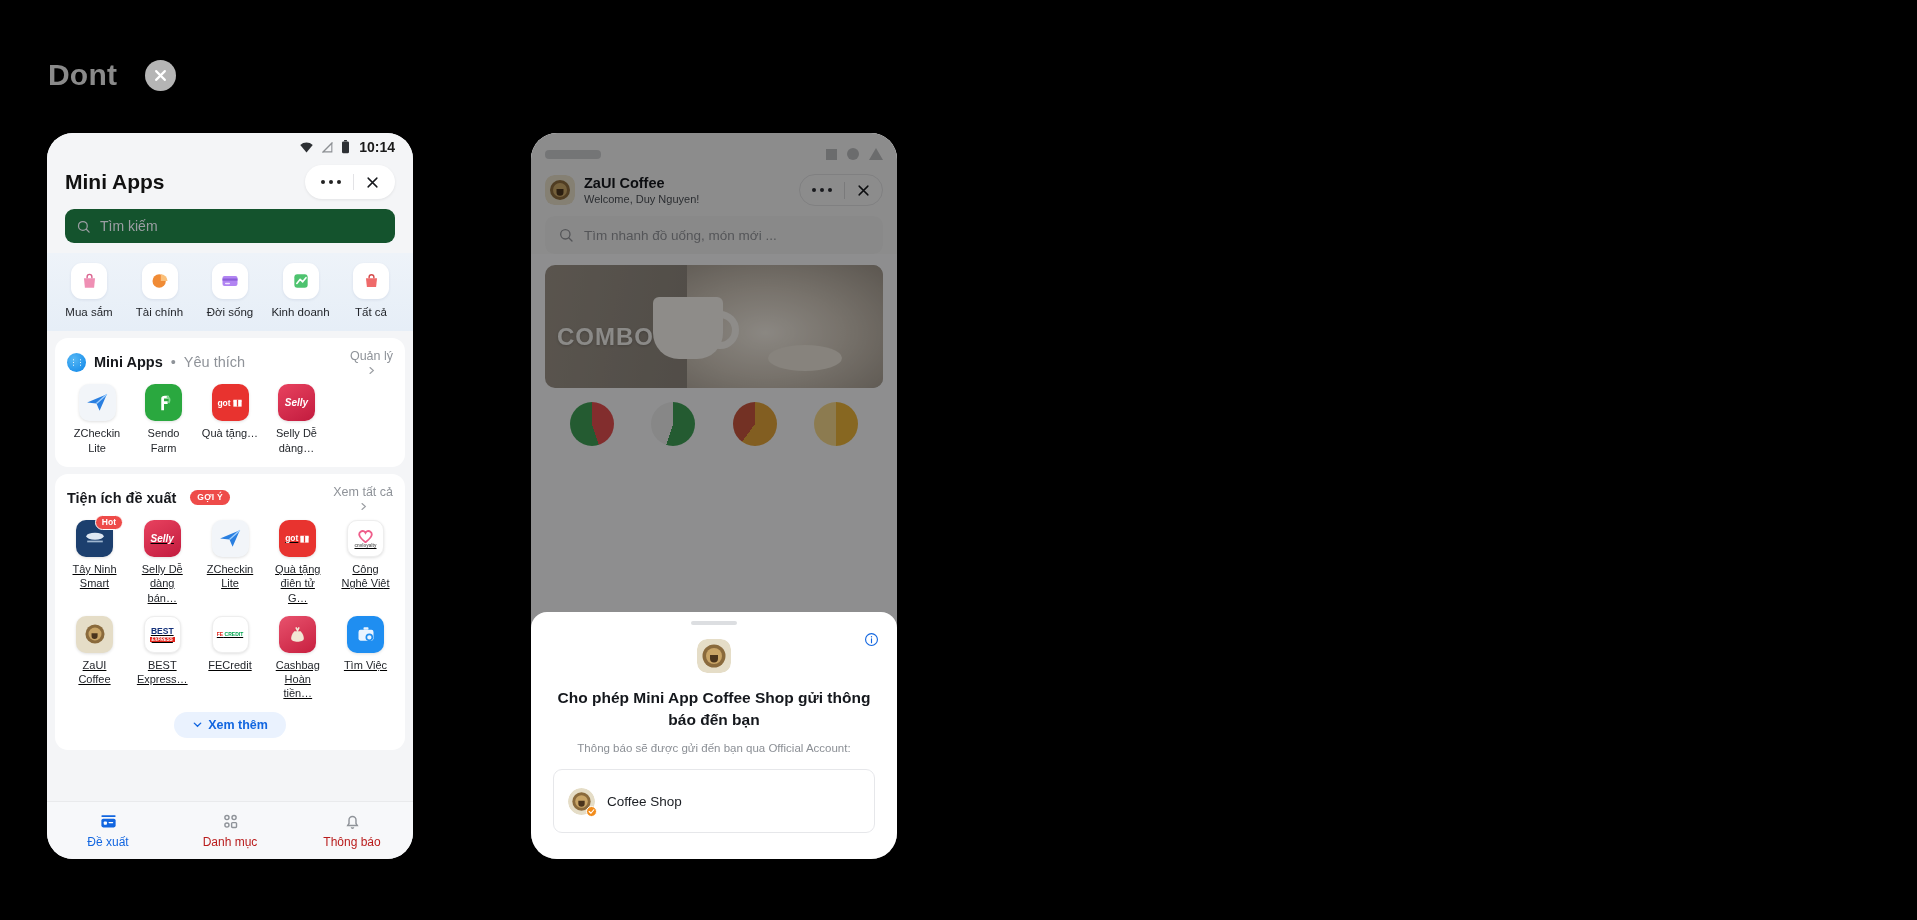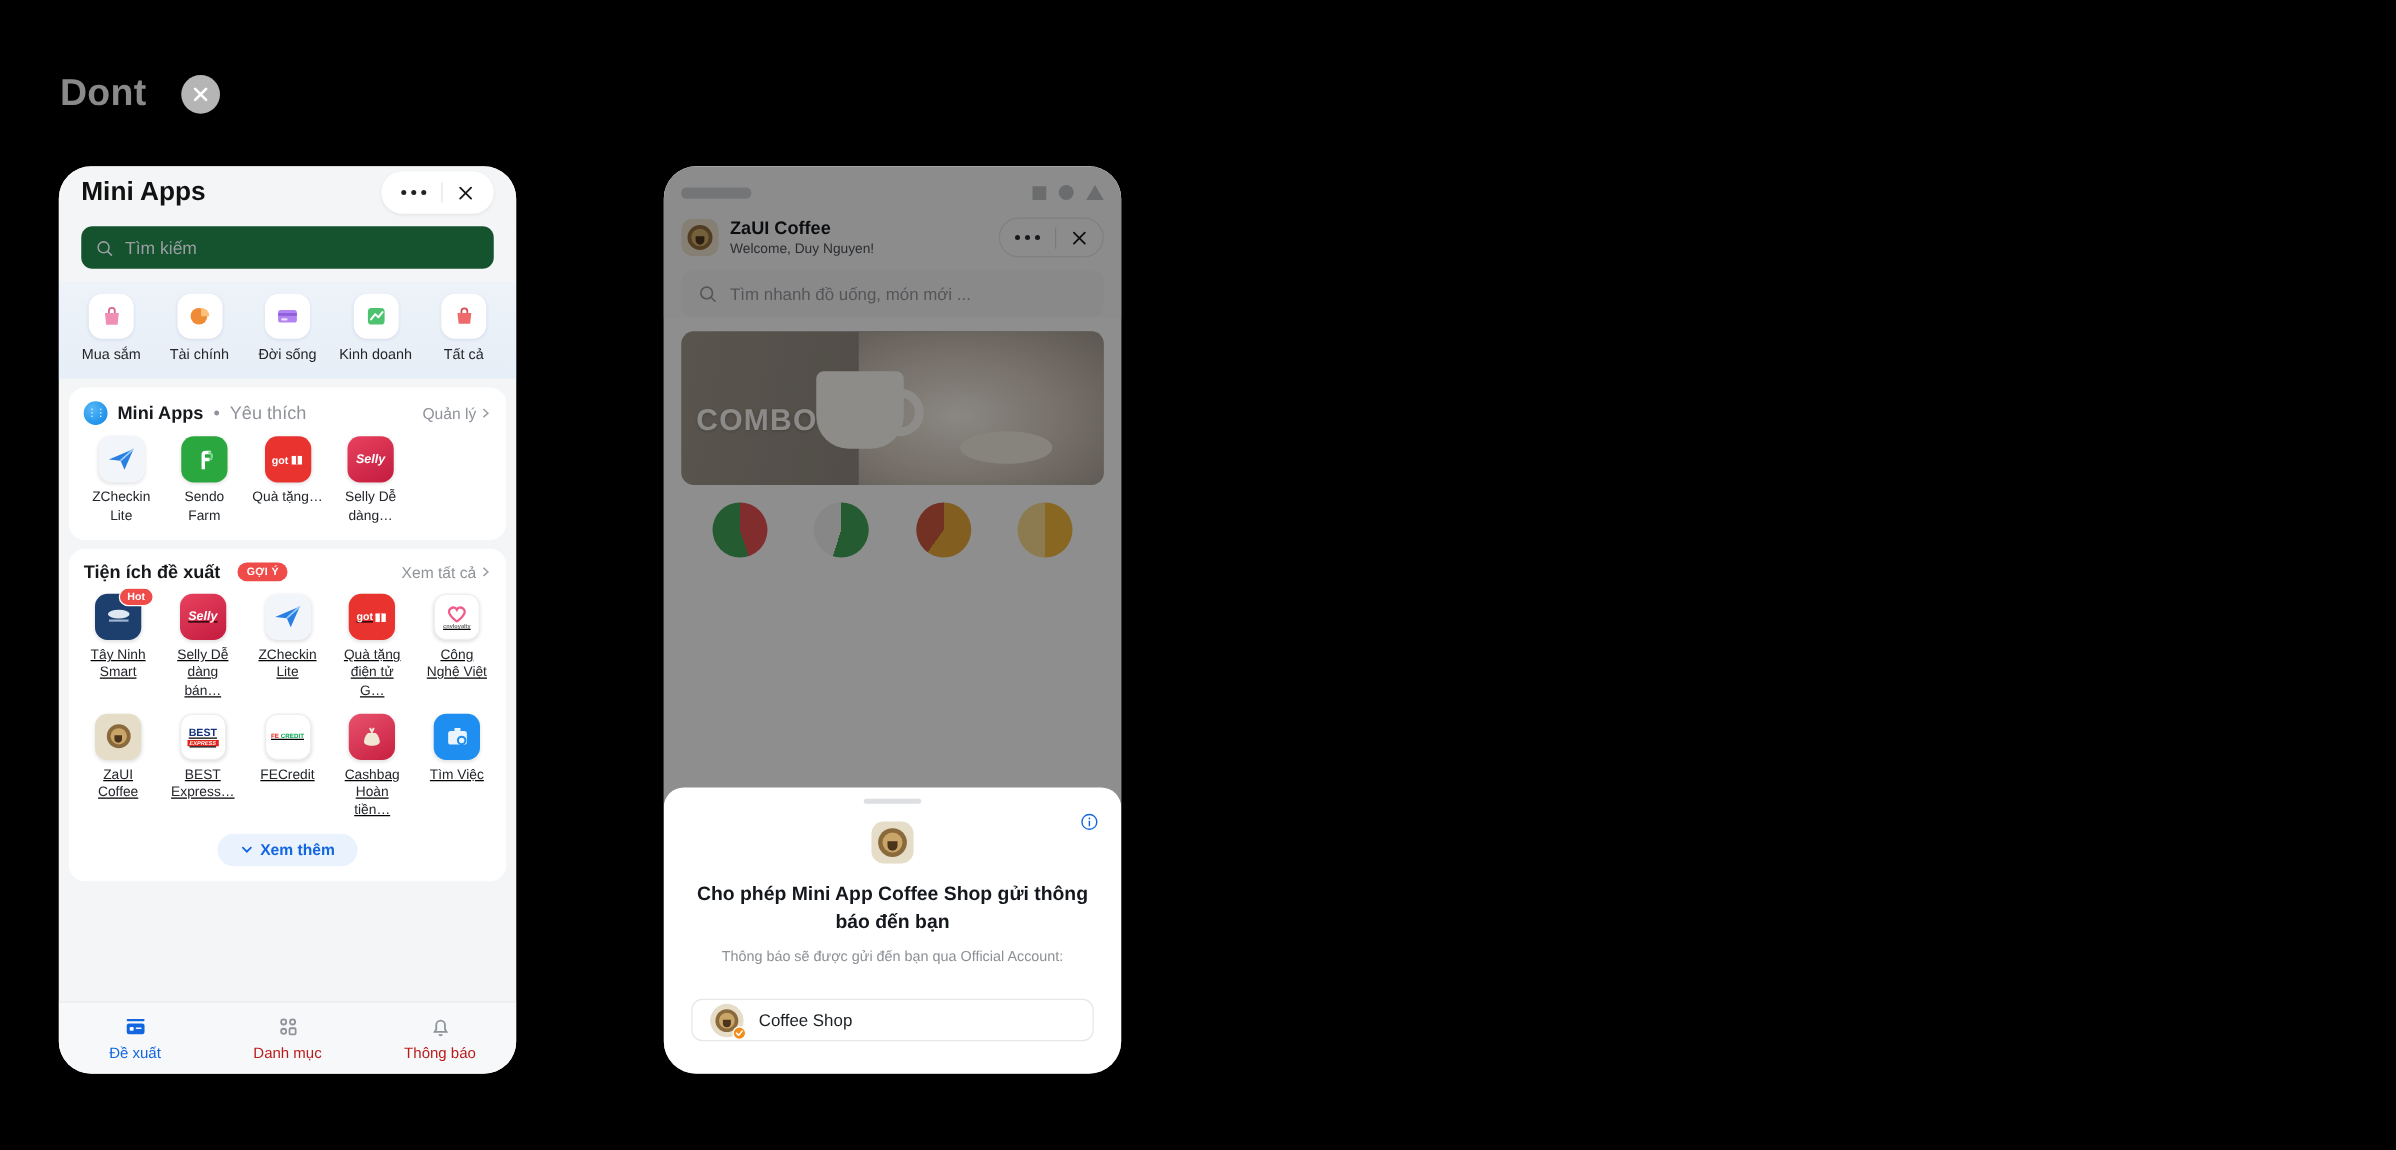--- a/index.html
+++ b/index.html
@@ -76,21 +76,21 @@
   .card-head { display:flex; align-items:center; justify-content:space-between; margin-bottom:9px; }
   .card-head-l { display:flex; align-items:center; gap:8px; }
   .mini-dot {
     width:19px; height:19px; border-radius:50%;
     background:radial-gradient(circle at 35% 32%,#56b8f5,#0b84e8);
     display:flex;align-items:center;justify-content:center;
   }
   .mini-dot span{ color:#fff; font-size:8px; letter-spacing:-1px;}
   .ch-title { font-size:14.5px; font-weight:700; color:#16181c; }
   .ch-sub { font-size:14.5px; color:#8f9399; font-weight:400; }
-  .ch-link { font-size:12.5px; color:#8f9399; display:flex; align-items:center; gap:3px; }
+  .ch-link { font-size:12.5px; color:#8f9399; display:flex; align-items:center; gap:3px;flex-direction:column; }
 
   .app-row { display:flex; justify-content:space-between; }
   .app-row.five .app { width:55px;text-decoration:underline; }
   .app { width:60px; display:flex; flex-direction:column; align-items:center; gap:5px; position:relative; }
   .app-ico {
     width:37px; height:37px; border-radius:10px; overflow:hidden;
     display:flex; align-items:center; justify-content:center;
     font-size:9px; font-weight:700; color:#fff; position:relative;
     box-shadow:0 1px 3px rgba(0,0,0,.12);
   }
@@ -166,21 +166,21 @@
   .sheet {
     position:absolute; z-index:10; left:0; right:0; bottom:0;
     background:#fff; border-radius:16px 16px 0 0; padding:9px 22px 26px;
   }
   .grabber { width:46px;height:4px;border-radius:3px;background:#dcdee1;margin:0 auto 14px; }
   .sheet-info { position:absolute; right:18px; top:20px; }
   .sheet-ico { width:34px;height:34px;border-radius:10px;margin:0 auto 14px;display:block;overflow:hidden; }
   .sheet-title { font-size:15.5px; font-weight:700; color:#14171c; text-align:center; line-height:1.42; }
   .sheet-sub { font-size:11.5px; color:#8b8f95; text-align:center; margin-top:11px; }
   .oa-box {
-    margin-top:27px; border:1px solid #e6e7ea; border-radius:9px; height:34px;
+    margin-top:15px; border:1px solid #e6e7ea; border-radius:9px; height:64px;
     display:flex; align-items:center; gap:12px; padding:0 14px;
   }
   .oa-avatar { position:relative; width:27px; height:27px; }
   .oa-avatar .img { width:27px;height:27px;border-radius:50%;overflow:hidden;display:block; }
   .oa-check {
     position:absolute; right:-2px; bottom:-2px; width:11px;height:11px;border-radius:50%;
     background:#f28c1b; border:1.5px solid #fff; display:flex; align-items:center; justify-content:center;
   }
   .oa-name { font-size:13.5px; color:#1b1e23; }
   .sheet-btns { display:flex; gap:12px; margin-top:20px; }
@@ -197,20 +197,34 @@
     <div class="dont-label">Dont</div>
     <div class="dont-badge">
       <svg viewBox="0 0 24 24" fill="none" stroke="#fff" stroke-width="3.4" stroke-linecap="round">
           <path d="M5 5 L19 19 M19 5 L5 19"></path>
         </svg>
     </div>
   </div>
 
   <div class="phone" id="phone-left">
 
+    <div class="l-statusbar">
+      <svg class="sb-icon" width="15" height="13" viewBox="0 0 24 20">
+          <path d="M12 18 L2 6 A15 15 0 0 1 22 6 Z" fill="#2d3034"></path>
+        </svg>
+      <svg class="sb-icon" width="13" height="13" viewBox="0 0 24 24">
+          <path d="M4 20 L20 4 L20 20 Z" fill="none" stroke="#8c8f94" stroke-width="2"></path>
+          <path d="M3 21 L21 3" stroke="#8c8f94" stroke-width="2"></path>
+        </svg>
+      <svg class="sb-icon" width="9" height="14" viewBox="0 0 12 20">
+          <rect x="1" y="2" width="10" height="17" rx="2" fill="#2d3034"></rect>
+          <rect x="4" y="0" width="4" height="2" fill="#2d3034"></rect>
+        </svg>
+      <span class="l-time">10:14</span>
+    </div>
 
     <div class="l-header">
       <div class="l-title">Mini Apps</div>
       <div class="pill-actions">
         <div class="dots">
             <i></i>
             <i></i>
             <i></i>
           </div>
         <div class="pill-div"></div>

